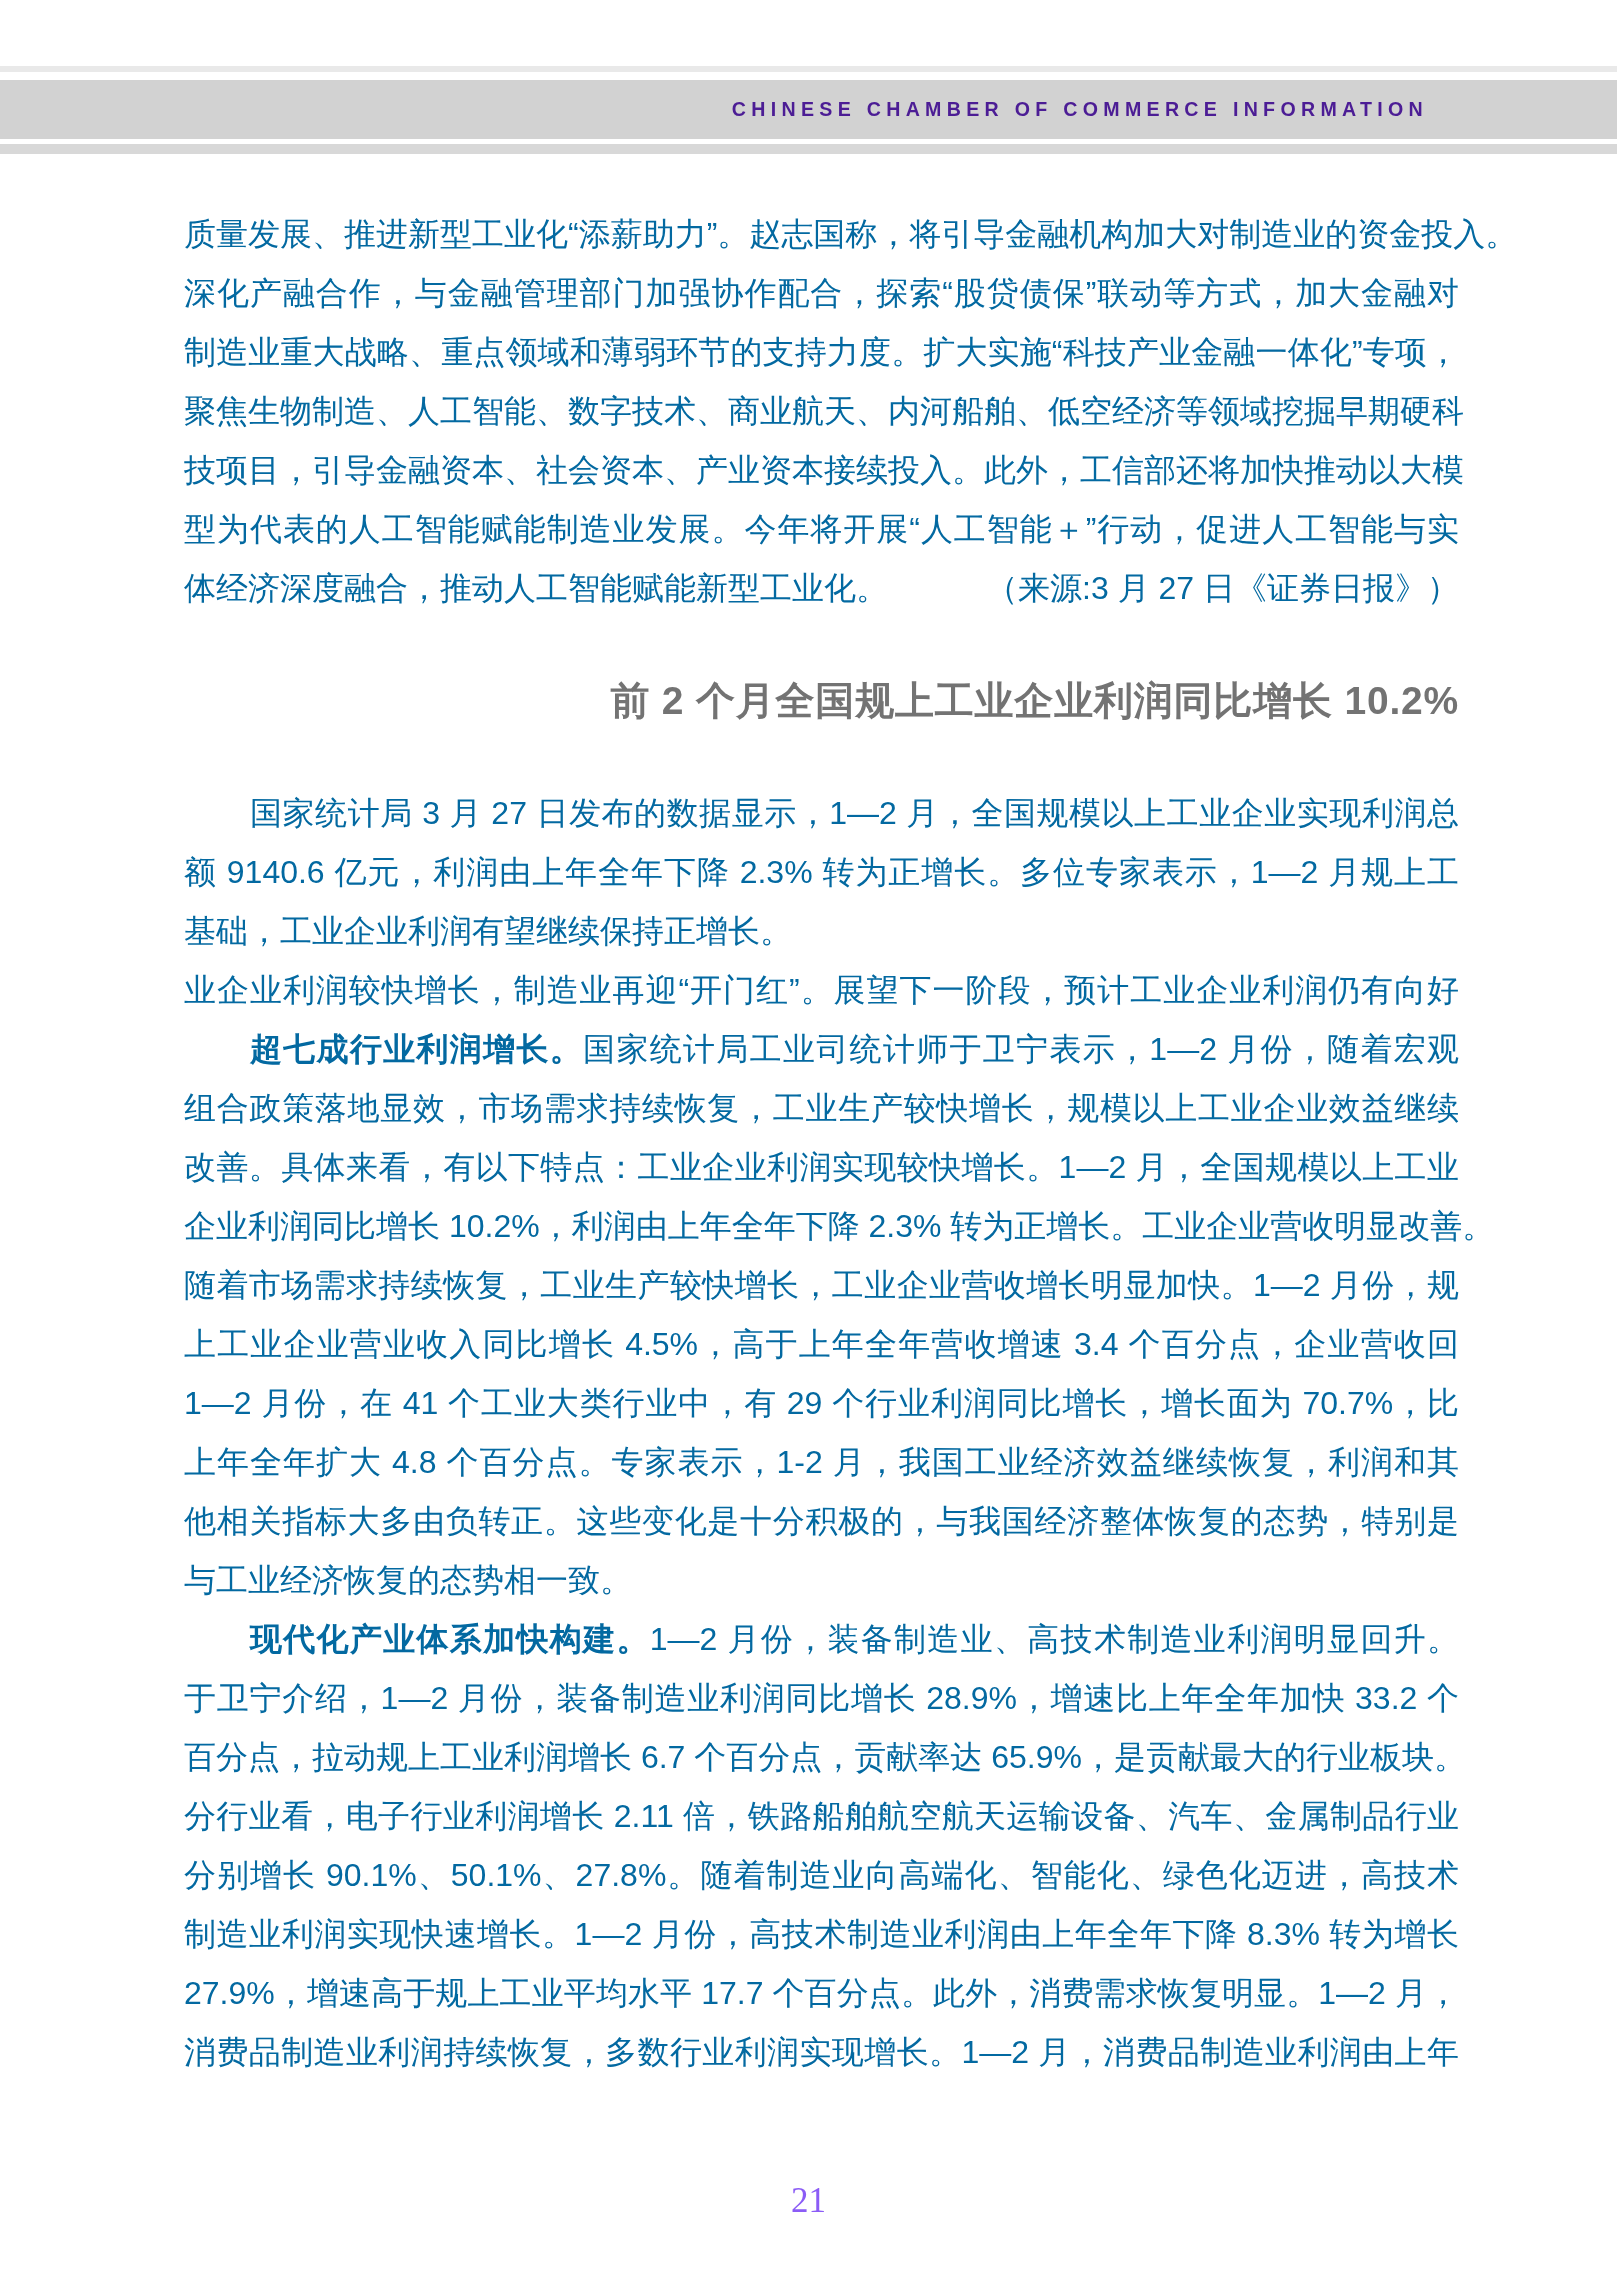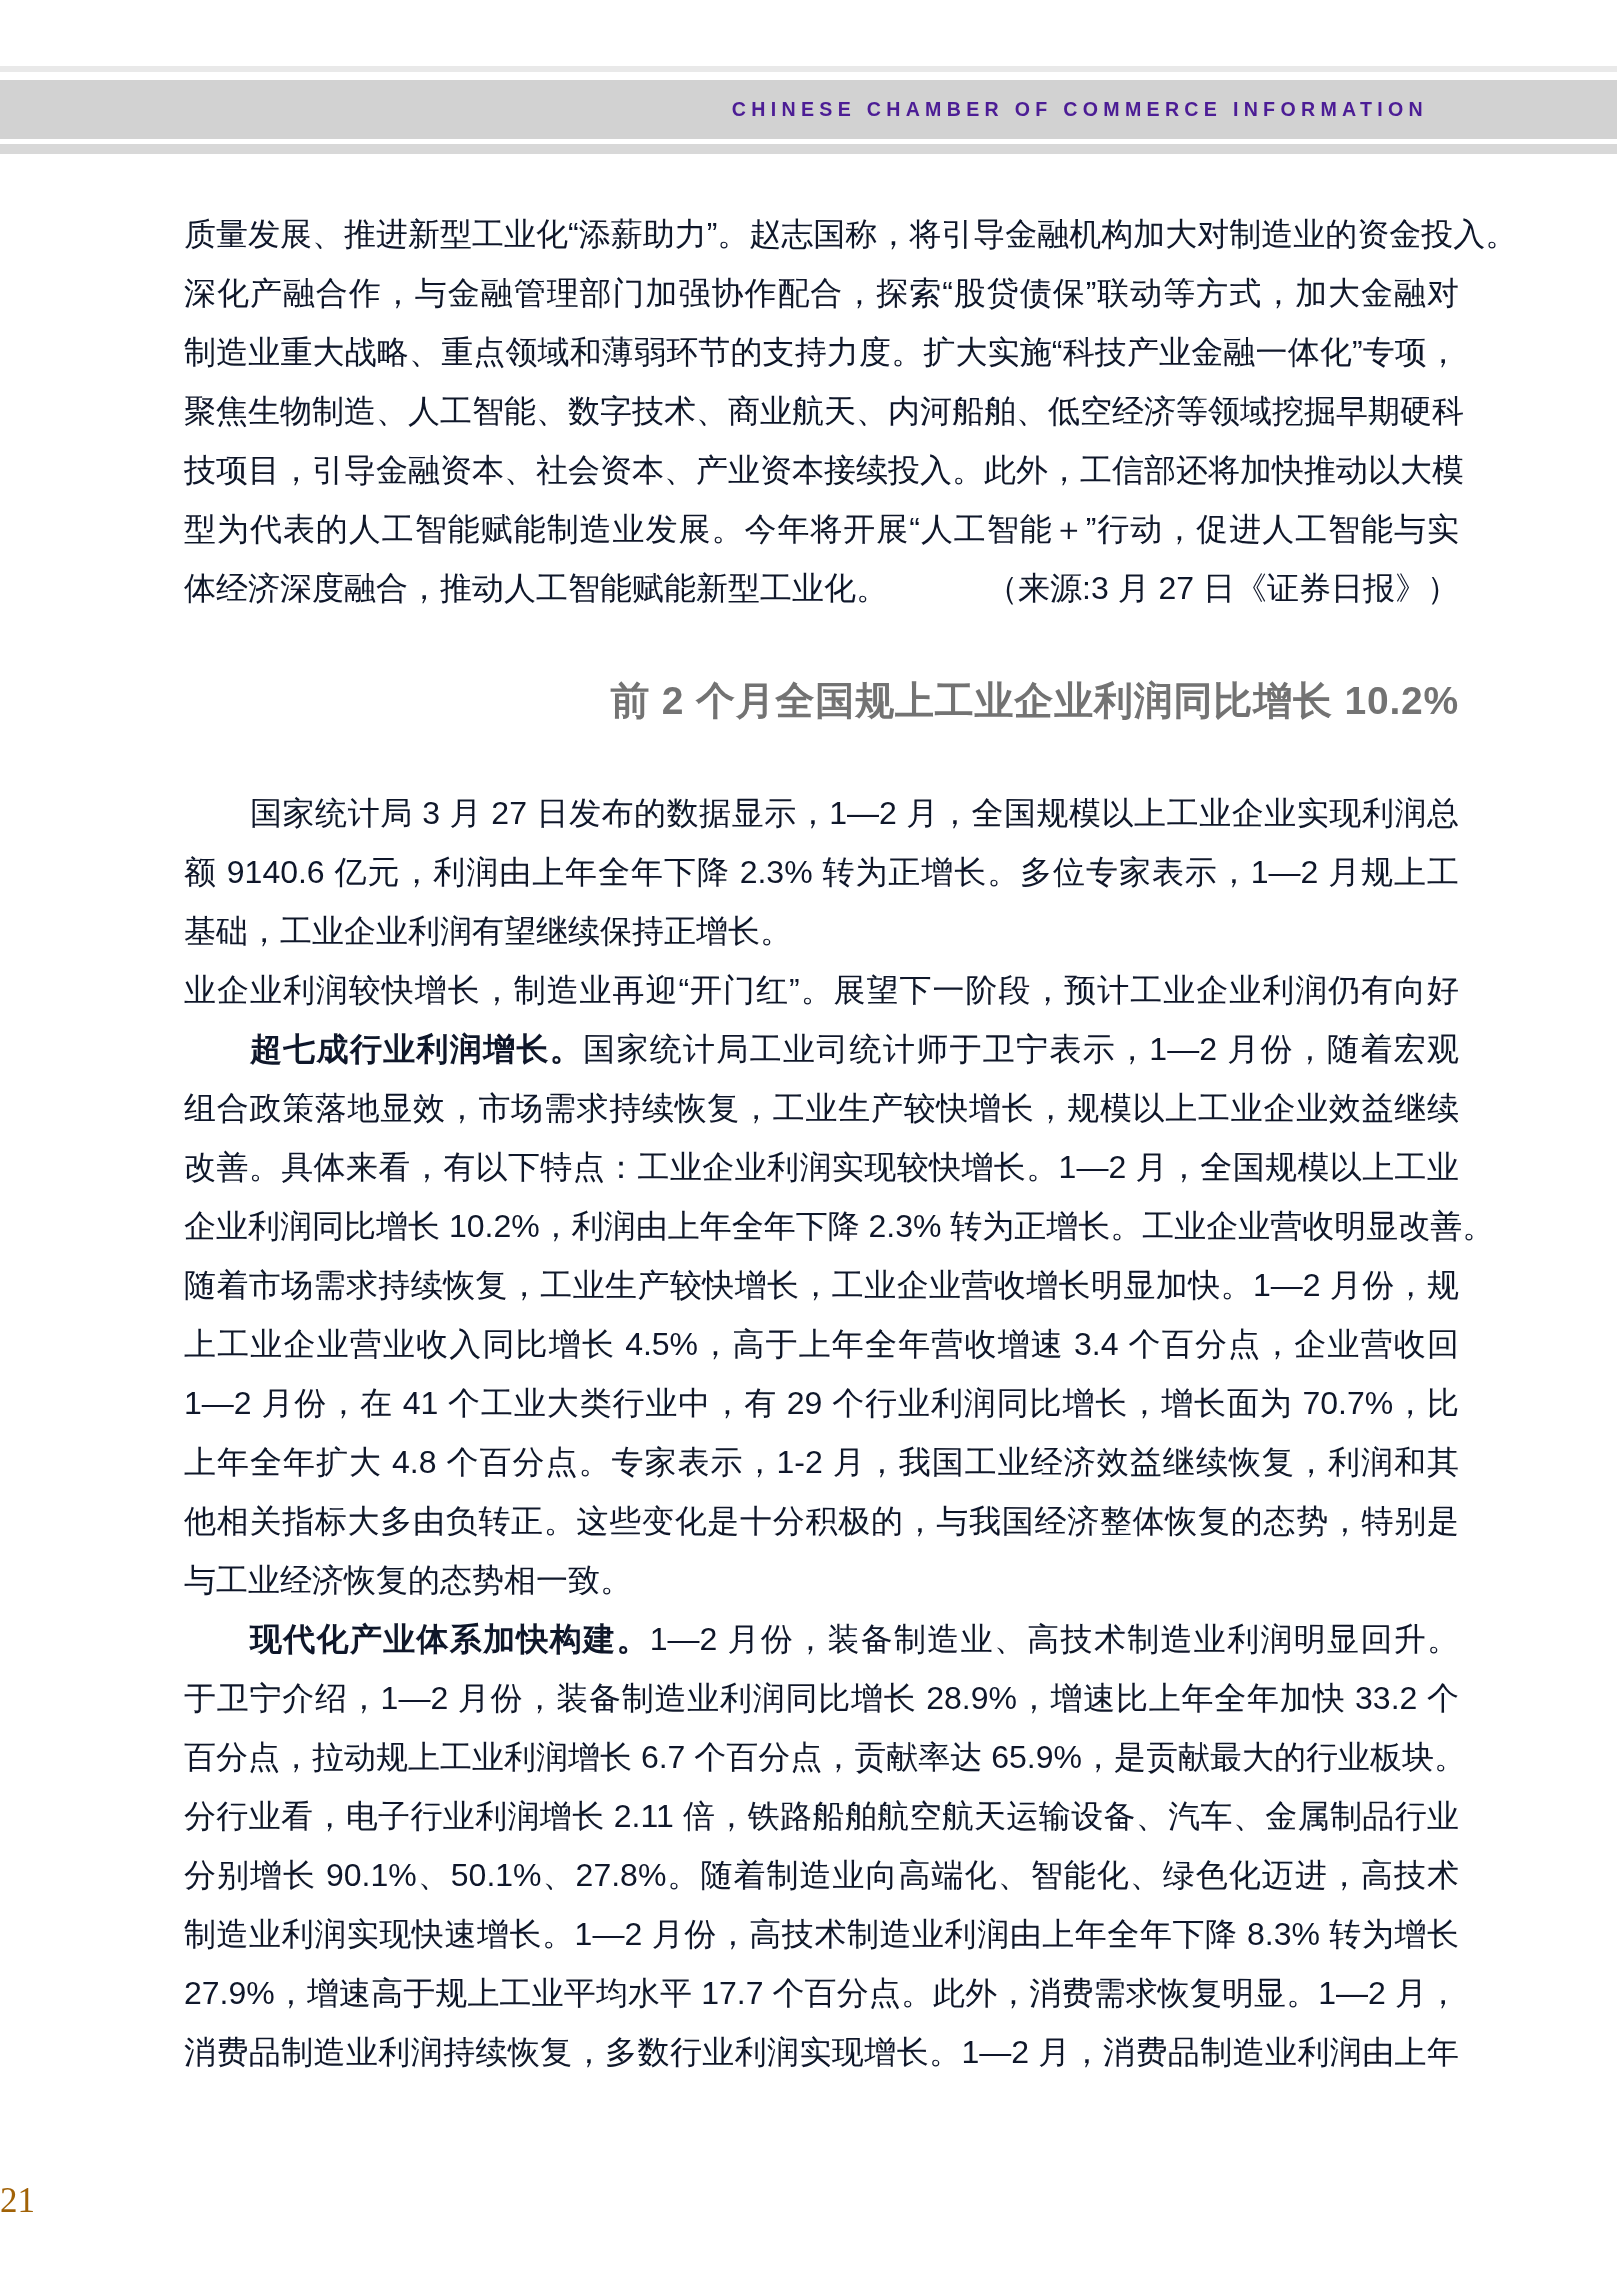--- a/index.html
+++ b/index.html
@@ -17,41 +17,41 @@
   .band-title{
     position:absolute;right:189px;top:0;height:59px;line-height:59px;
     font-size:19.6px;font-weight:600;letter-spacing:5.3px;color:#4c1d95;
     white-space:nowrap;
   }
   .band-sub{position:absolute;left:0;top:144px;width:100%;height:9.8px;background:#d8d8d8;}
   
   .content{position:absolute;left:184px;top:205px;width:1275px;}
   .line{
     height:59px;line-height:59px;
-    font-size:32px;color:#0f172a;
+    font-size:32px;color:#0369a1;
     text-align:justify;text-align-last:justify;
     white-space:nowrap;overflow:visible;
   }
   .line.short{text-align:left;text-align-last:left;}
   .line.first{text-indent:66px;}
   .lead{font-weight:700;}
   .srcline{display:flex;justify-content:space-between;text-align:left;text-align-last:left;}
   .srcline .src{white-space:nowrap;}
   .article-title{
     height:166px;line-height:166px;
     text-align:right;
     font-size:39px;font-weight:700;color:#737373;
     letter-spacing:0.8px;white-space:nowrap;
   }
   
   .footer{
     position:absolute;left:0;top:2180px;width:100%;
-    text-align:left;
+    text-align:center;
     font-family:"Liberation Serif","DejaVu Serif",serif;
-    font-size:35px;color:#a16207;line-height:42px;
+    font-size:35px;color:#8b5cf6;line-height:42px;
   }
 </style>
 </head>
 <body>
 
 <div class="page">
 
   <div class="band-accent"></div>
   <div class="band-main">
     <div class="band-title">CHINESE CHAMBER OF COMMERCE INFORMATION</div>

